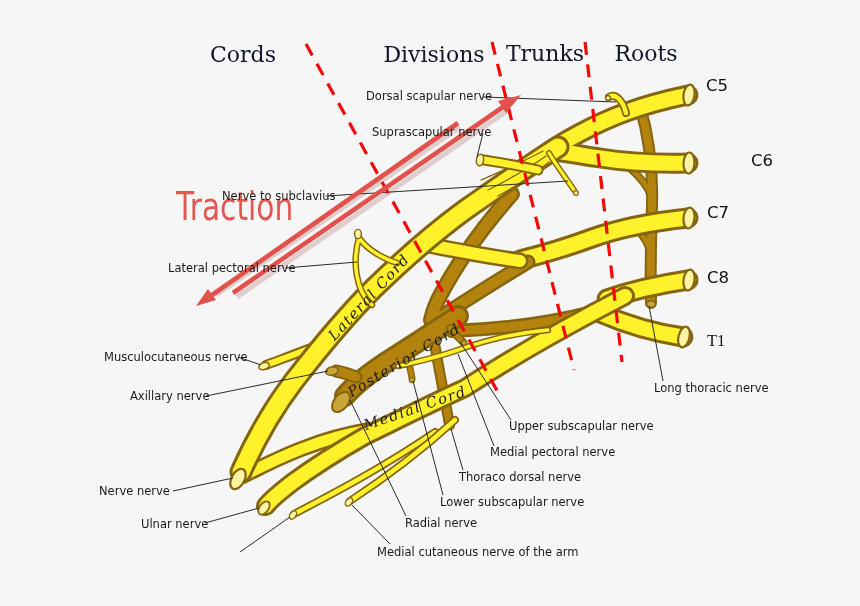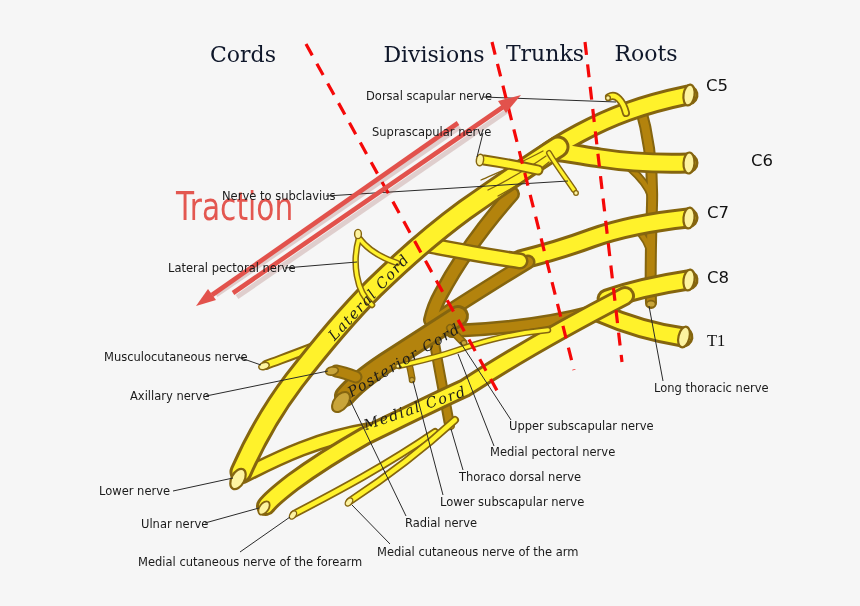--- a/index.html
+++ b/index.html
@@ -212,23 +212,22 @@
 <div class="cordlbl" style="left:369px;top:297px;--rot:-47deg;">Lateral Cord</div>
 <div class="cordlbl" style="left:404px;top:360px;--rot:-31deg;">Posterior Cord</div>
 <div class="cordlbl" style="left:415px;top:408px;--rot:-19deg;">Medial Cord</div>
 
 <div class="lbl" style="left:366px;top:90px;">Dorsal scapular nerve</div>
 <div class="lbl" style="left:372px;top:126px;">Suprascapular nerve</div>
 <div class="lbl" style="left:222px;top:190px;">Nerve to subclavius</div>
 <div class="lbl" style="left:168px;top:262px;">Lateral pectoral nerve</div>
 <div class="lbl" style="left:104px;top:351px;">Musculocutaneous nerve</div>
 <div class="lbl" style="left:130px;top:390px;">Axillary nerve</div>
-<div class="lbl" style="left:99px;top:485px;">Lower nerve</div>
+<div class="lbl" style="left:99px;top:485px;">Nerve nerve</div>
 <div class="lbl" style="left:141px;top:518px;">Ulnar nerve</div>
-<div class="lbl" style="left:138px;top:556px;">Medial cutaneous nerve of the forearm</div>
 <div class="lbl" style="left:377px;top:546px;">Medial cutaneous nerve of the arm</div>
 <div class="lbl" style="left:405px;top:517px;">Radial nerve</div>
 <div class="lbl" style="left:440px;top:496px;">Lower subscapular nerve</div>
 <div class="lbl" style="left:459px;top:471px;">Thoraco dorsal nerve</div>
 <div class="lbl" style="left:490px;top:446px;">Medial pectoral nerve</div>
 <div class="lbl" style="left:509px;top:420px;">Upper subscapular nerve</div>
 <div class="lbl" style="left:654px;top:382px;">Long thoracic nerve</div>
 
 </div>
 

